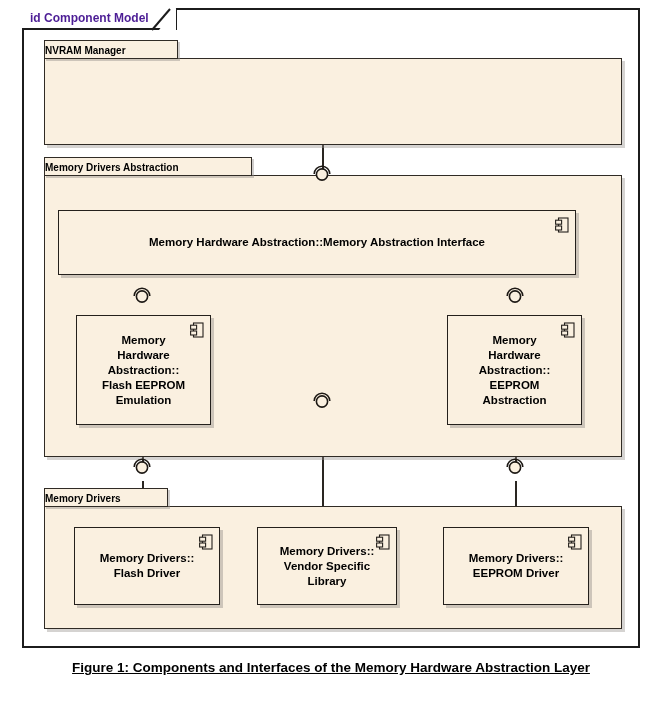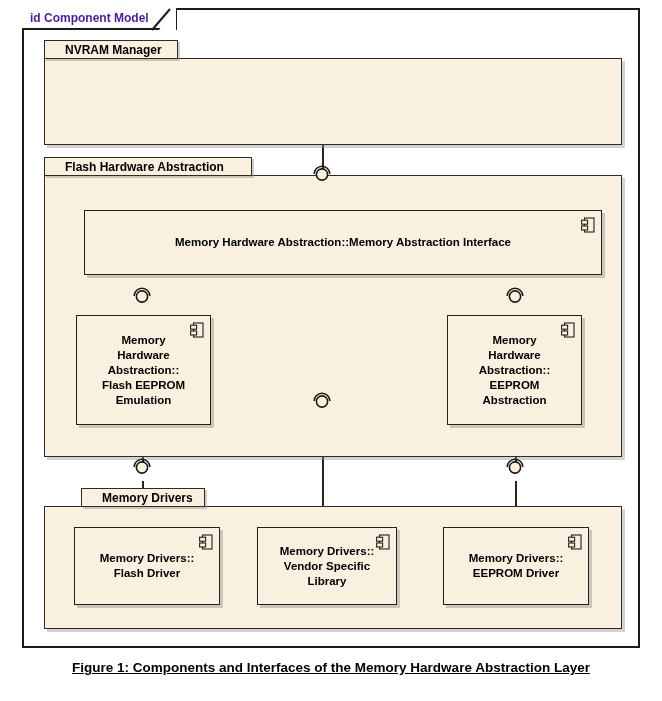--- a/index.html
+++ b/index.html
@@ -78,22 +78,22 @@
     box-sizing: border-box;
   }
   .pkg-tab {
     position: absolute;
     left: 0;
     top: 0;
     height: 19px;
     box-sizing: border-box;
     border: 1.5px solid #302b25;
     background: #faf0e0;
-    padding: 1px 10px 0 20px;
-    font-size: 12px;
+    padding: 1px 10px 0 0;
+    font-size: 10px;
     font-weight: bold;
     color: #000000;
     line-height: 17px;
     white-space: nowrap;
     z-index: 3;
     box-shadow: 2px 2px 0 rgba(150,145,140,0.45);
   }
   .pkg-body {
     position: absolute;
     left: 0;
@@ -191,25 +191,25 @@
 
   <div class="wire" style="left:515px; top:425px; height:38px;"></div>
   <div class="wire" style="left:515px; top:481px; height:46px;"></div>
 
   <div class="pkg" style="left:44px; top:40px; width:578px; height:105px;">
     <div class="pkg-tab" style="width:134px;">NVRAM Manager</div>
     <div class="pkg-body" style="top:18px; width:578px; height:87px;"></div>
   </div>
 
   <div class="pkg" style="left:44px; top:157px; width:578px; height:300px;">
-    <div class="pkg-tab" style="width:208px;">Flash Hardware Abstraction</div>
+    <div class="pkg-tab" style="width:208px;">Memory Drivers Abstraction</div>
     <div class="pkg-body" style="top:18px; width:578px; height:282px;"></div>
   </div>
 
-  <div class="component" style="left:84px; top:210px; width:518px; height:65px;">
+  <div class="component" style="left:58px; top:210px; width:518px; height:65px;">
     <svg class="comp-icon" viewBox="0 0 14 16">
       <rect x="3.5" y="1" width="9.5" height="14" fill="#faf0e0" stroke="#24201c" stroke-width="1.1"></rect>
       <rect x="0.6" y="3.2" width="6" height="4" fill="#faf0e0" stroke="#24201c" stroke-width="1.1"></rect>
       <rect x="0.6" y="9" width="6" height="4" fill="#faf0e0" stroke="#24201c" stroke-width="1.1"></rect>
     </svg>
     <div class="clabel">Memory Hardware Abstraction::Memory Abstraction Interface</div>
   </div>
 
   <div class="component" style="left:76px; top:315px; width:135px; height:110px;">
     <svg class="comp-icon" viewBox="0 0 14 16">
@@ -231,21 +231,21 @@
       <rect x="0.6" y="9" width="6" height="4" fill="#faf0e0" stroke="#24201c" stroke-width="1.1"></rect>
     </svg>
     <div class="clabel">Memory
 Hardware
 Abstraction::
 EEPROM
 Abstraction</div>
   </div>
 
   <div class="pkg" style="left:44px; top:488px; width:578px; height:141px;">
-    <div class="pkg-tab" style="width:124px;margin-left:37px;">Memory Drivers</div>
+    <div class="pkg-tab" style="width:124px;">Memory Drivers</div>
     <div class="pkg-body" style="top:18px; width:578px; height:123px;"></div>
   </div>
 
   <div class="component" style="left:74px; top:527px; width:146px; height:78px;">
     <svg class="comp-icon" viewBox="0 0 14 16">
       <rect x="3.5" y="1" width="9.5" height="14" fill="#faf0e0" stroke="#24201c" stroke-width="1.1"></rect>
       <rect x="0.6" y="3.2" width="6" height="4" fill="#faf0e0" stroke="#24201c" stroke-width="1.1"></rect>
       <rect x="0.6" y="9" width="6" height="4" fill="#faf0e0" stroke="#24201c" stroke-width="1.1"></rect>
     </svg>
     <div class="clabel">Memory Drivers::

